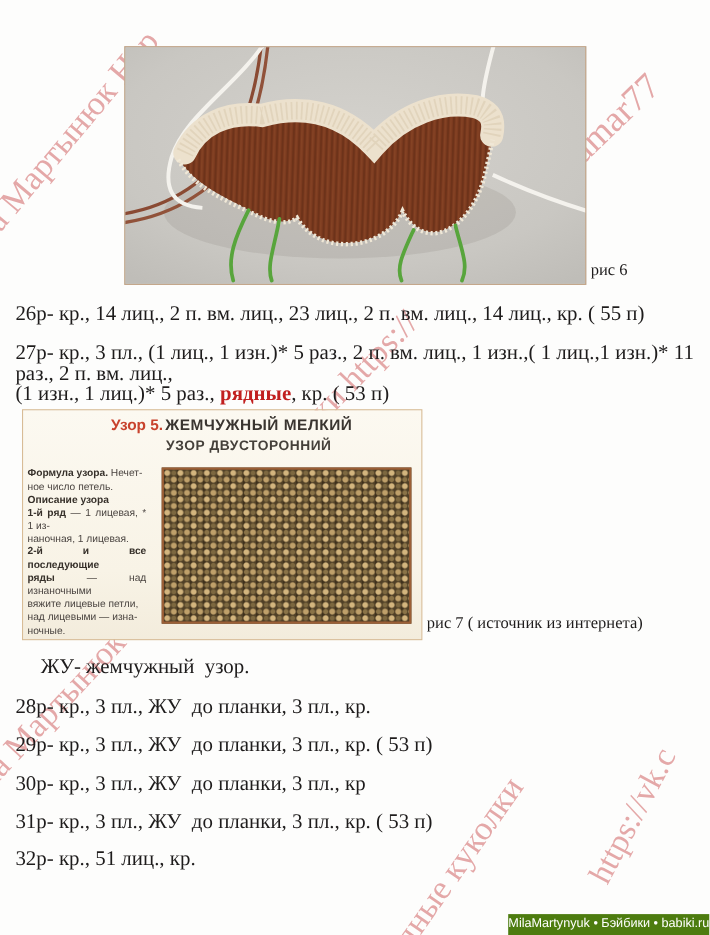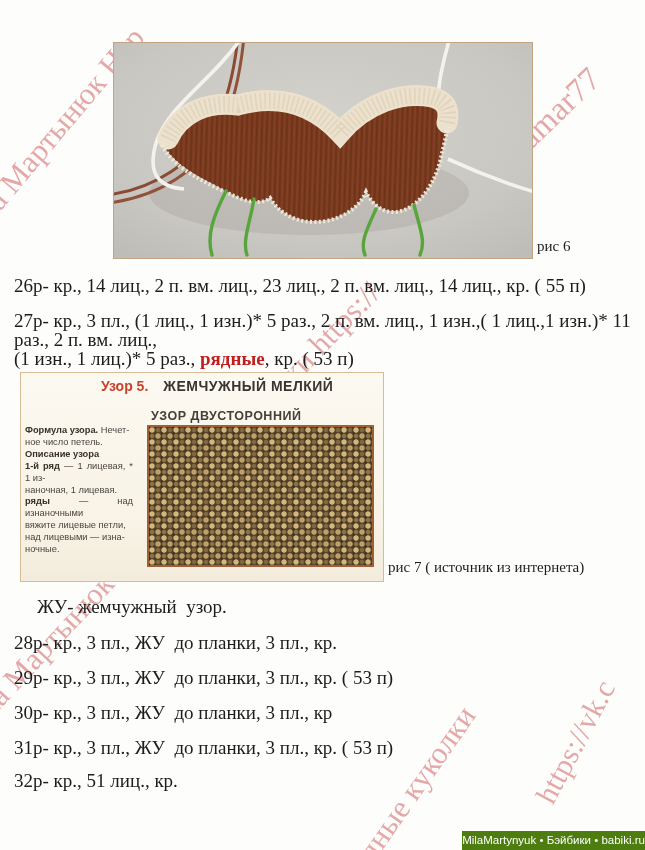--- a/index.html
+++ b/index.html
@@ -43,23 +43,23 @@
   .p32{top:771px;}
   .red{color:#c11f1f;font-weight:bold;}
   
   .scan{
     position:absolute;left:20px;top:372px;width:362px;height:208px;
     border:1px solid #d8bc96;z-index:2;
     background:linear-gradient(180deg,#fcf9f1 0%,#f8f3e6 70%,#f3ecdc 100%);
     font-family:"Liberation Sans", sans-serif;
   }
   .scan-title{position:absolute;left:80px;top:5px;font-size:14px;font-weight:bold;white-space:nowrap;}
-  .scan-title .num{color:#c8432e;margin-right:15px;}
+  .scan-title .num{color:#c8432e;margin-right:2px;}
   .scan-title .name{color:#3a3530;letter-spacing:.5px;}
-  .scan-sub{position:absolute;left:130px;top:36px;font-size:12.5px;font-weight:bold;color:#45403a;letter-spacing:.5px;}
+  .scan-sub{position:absolute;left:130px;top:25px;font-size:12.5px;font-weight:bold;color:#45403a;letter-spacing:.5px;}
   .desc{position:absolute;left:4px;top:52px;width:108px;font-size:9.3px;line-height:11.9px;color:#4a4440;text-align:justify;}
   .desc b{color:#36302a;}
   .swatch{
     position:absolute;left:126px;top:52px;width:227px;height:142px;
     border:2px solid #9c5f36;box-sizing:border-box;
     background-color:#4f3f26;
     background-image:
       radial-gradient(circle at 3px 3px,#d3b57e 2.2px,rgba(0,0,0,0) 3.2px),
       radial-gradient(circle at 9px 9px,#bfa06a 2.2px,rgba(0,0,0,0) 3.2px),
       radial-gradient(circle at 9px 3px,#7d6840 1.8px,rgba(0,0,0,0) 2.8px),
@@ -147,20 +147,21 @@
   <div class="scan-title">
     <span class="num">Узор 5.</span><span class="name">ЖЕМЧУЖНЫЙ МЕЛКИЙ</span>
   </div>
   <div class="scan-sub">УЗОР ДВУСТОРОННИЙ</div>
   <div class="desc">
     <div><b>Формула узора.</b><span> Нечет-</span></div>
     <div><b></b><span>ное число петель.</span></div>
     <div><b>Описание узора</b><span></span></div>
     <div><b>1-й ряд</b><span> — 1 лицевая, * 1 из-</span></div>
     <div><b></b><span>наночная, 1 лицевая.</span></div>
+    <div><b>2-й и все последующие</b><span></span></div>
     <div><b>ряды</b><span> — над изнаночными</span></div>
     <div><b></b><span>вяжите лицевые петли,</span></div>
     <div><b></b><span>над лицевыми — изна-</span></div>
     <div><b></b><span>ночные.</span></div>
   </div>
   <div class="swatch"></div>
 </div>
 <div class="fig7">рис 7 ( источник из интернета)</div>
 
 <div class="para pzhu">ЖУ- жемчужный  узор.</div>

